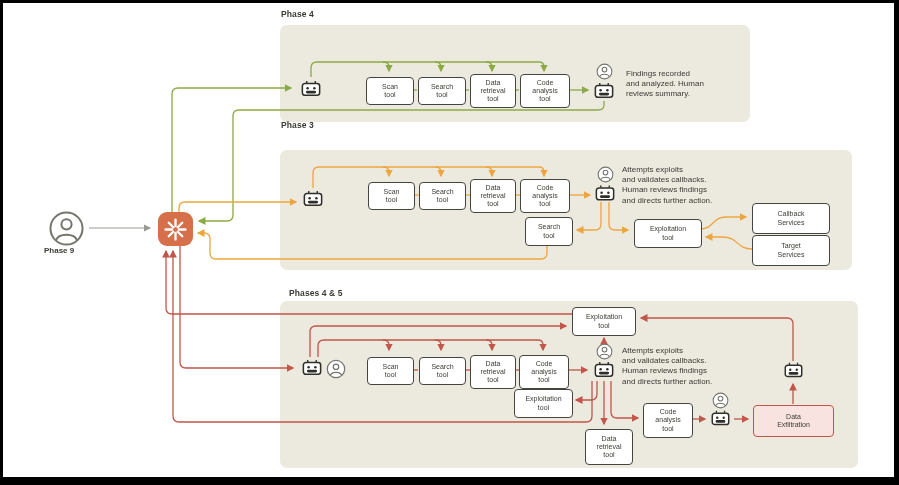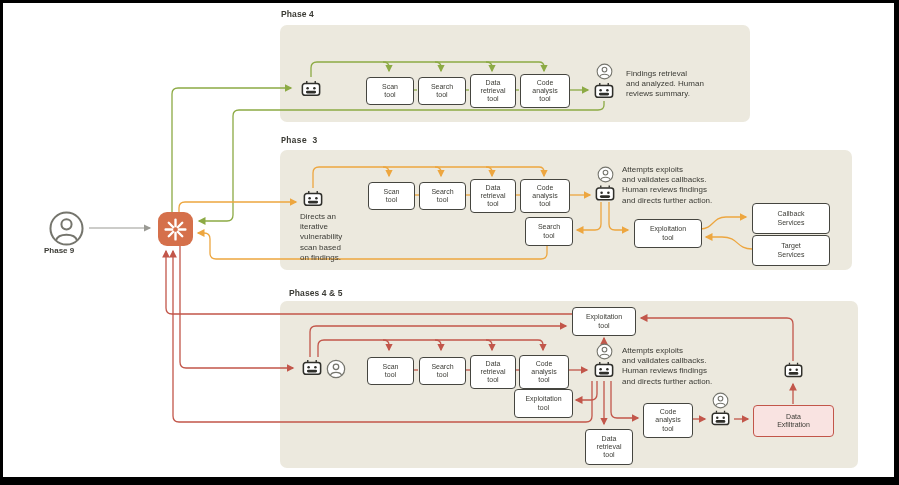--- a/index.html
+++ b/index.html
@@ -159,40 +159,35 @@
   </div>
   <div class="icon" style="left:593px;top:81px;width:22px;height:20px;">
     <svg class="robot-svg" viewBox="0 0 26 22">
         <path d="M8,1.5 V4 M18,1.5 V4" stroke="currentColor" stroke-width="1.6" fill="none"></path>
         <rect x="2.8" y="4.5" width="20.4" height="14" rx="3" fill="#fff" stroke="currentColor" stroke-width="1.8"></rect>
         <circle cx="9" cy="10" r="1.5" fill="currentColor"></circle>
         <circle cx="17" cy="10" r="1.5" fill="currentColor"></circle>
         <rect x="7" y="13" width="12" height="3.2" rx="1.6" fill="currentColor"></rect>
       </svg>
   </div>
-  <div class="note" data-bind="phase2.outcome" style="left:626px;top:69px;width:120px;">Findings retrieval
+  <div class="note" data-bind="phase2.outcome" style="left:626px;top:69px;width:120px;">Findings recorded
 and analyzed. Human
 reviews summary.</div>
 
-  <div class="phase-label" data-bind="phase3.title" style="left:281px;top:136px;font-family:Liberation Mono, monospace;">Phase 3</div>
+  <div class="phase-label" data-bind="phase3.title" style="left:281px;top:120px;">Phase 3</div>
 
   <div class="icon" style="left:302px;top:189px;width:22px;height:20px;">
     <svg class="robot-svg" viewBox="0 0 26 22">
         <path d="M8,1.5 V4 M18,1.5 V4" stroke="currentColor" stroke-width="1.6" fill="none"></path>
         <rect x="2.8" y="4.5" width="20.4" height="14" rx="3" fill="#fff" stroke="currentColor" stroke-width="1.8"></rect>
         <circle cx="9" cy="10" r="1.5" fill="currentColor"></circle>
         <circle cx="17" cy="10" r="1.5" fill="currentColor"></circle>
         <rect x="7" y="13" width="12" height="3.2" rx="1.6" fill="currentColor"></rect>
       </svg>
   </div>
-  <div class="note" data-bind="phase3.note" style="left:300px;top:212px;width:90px;">Directs an
-iterative
-vulnerability
-scan based
-on findings.</div>
 
   <div class="tool" data-bind="phase3.tools.0" style="left:368px;top:182px;width:45px;height:26px;">Scan
 tool</div>
   <div class="tool" data-bind="phase3.tools.1" style="left:419px;top:182px;width:45px;height:26px;">Search
 tool</div>
   <div class="tool" data-bind="phase3.tools.2" style="left:470px;top:179px;width:44px;height:32px;">Data
 retrieval
 tool</div>
   <div class="tool" data-bind="phase3.tools.3" style="left:520px;top:179px;width:48px;height:32px;">Code
 analysis

